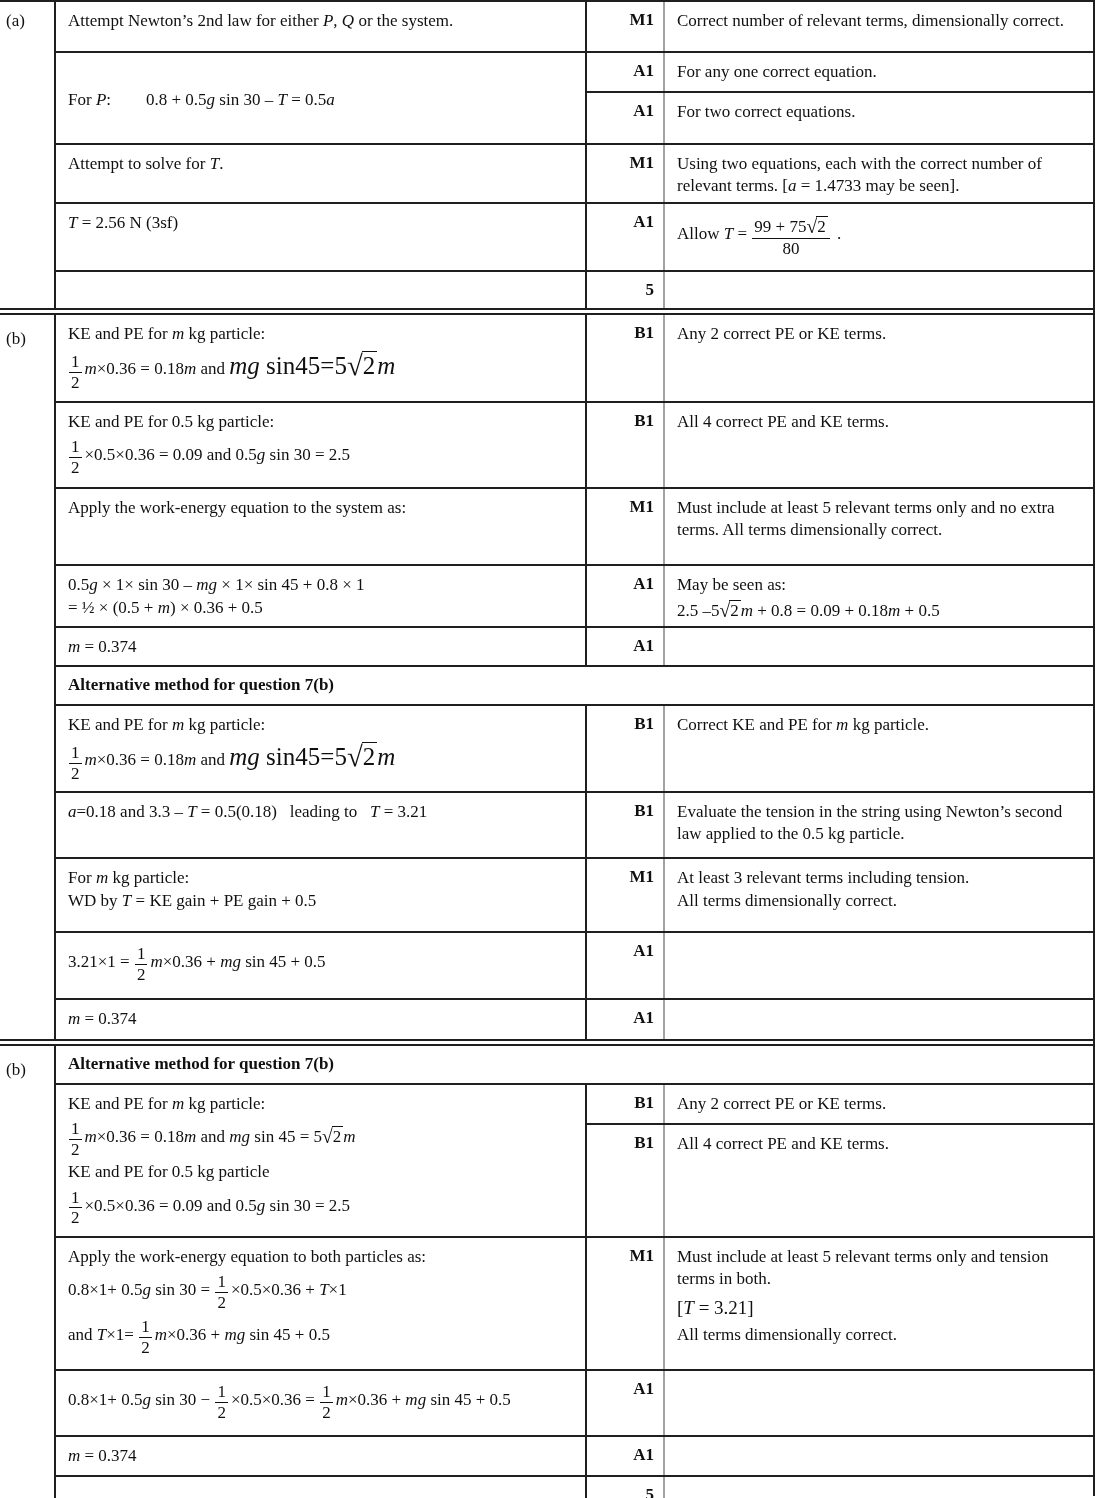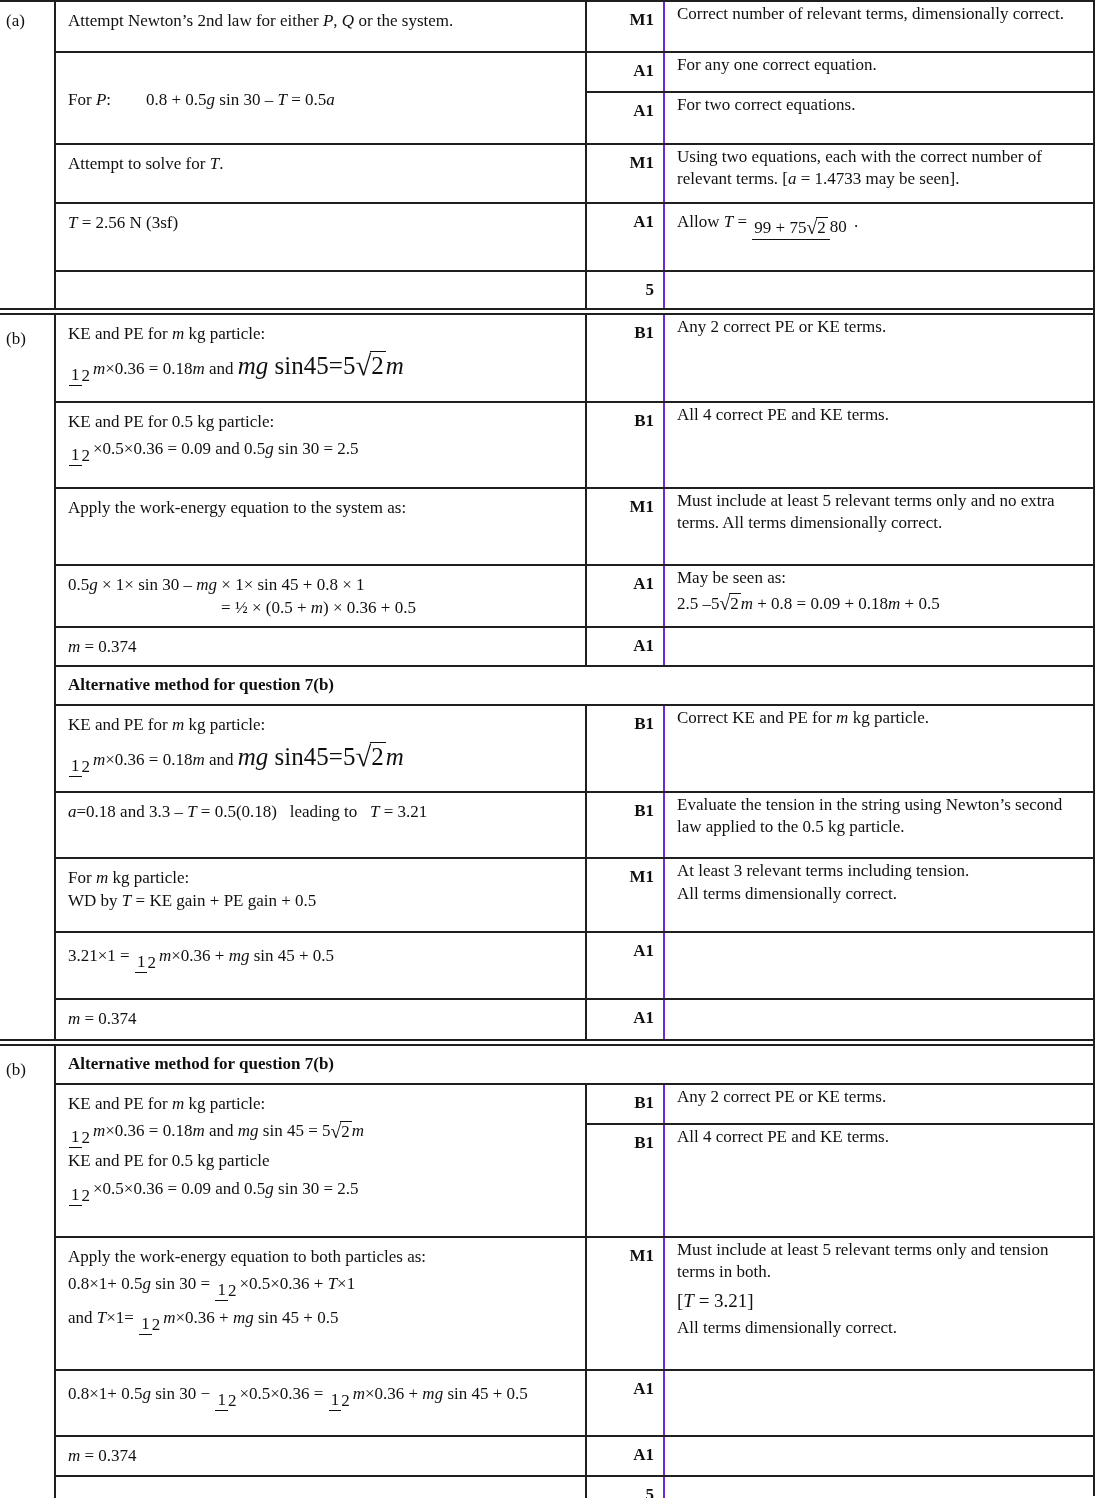--- a/index.html
+++ b/index.html
@@ -26,41 +26,41 @@
   .part.pad-more{padding-top:13px;}
   .body{flex:1;display:flex;flex-direction:column;min-width:0;}
   .row{display:flex;box-sizing:border-box;overflow:hidden;}
   .row + .row{border-top:2px solid #1f1f1f;}
   .cell{box-sizing:border-box;overflow:hidden;}
   .work{flex:0 0 529px;width:529px;padding:7px 10px 8px 12px;}
   .mark{
     flex:0 0 78px;width:78px;border-left:2px solid #1f1f1f;
     text-align:right;padding:7px 9px 0 0;font-weight:bold;
   }
-  .comment{flex:1;min-width:0;border-left:2px solid #6d28d9;padding:0 10px 0 12px;}
+  .comment{flex:1;min-width:0;border-left:2px solid #a3a3a3;padding:7px 10px 0 12px;}
   .right-split{flex:1;display:flex;flex-direction:column;min-width:0;}
   .sub{display:flex;box-sizing:border-box;overflow:hidden;}
   .sub + .sub{border-top:2px solid #1f1f1f;}
   .mark.total{display:flex;align-items:center;justify-content:flex-end;padding:0 9px 0 0;}
   .header-row{padding:7px 0 0 12px;font-weight:bold;}
   .drule{
     height:7px;box-sizing:border-box;width:1093px;
     border-top:2px solid #1f1f1f;border-bottom:2px solid #1f1f1f;
     background:#fff;
   }
   .brule{height:5px;background:#161616;width:1093px;}
   
   .ln{margin:1px 0;min-height:22px;}
-  .ln.right{text-align:center;padding-right:6px;}
+  .ln.right{text-align:left;padding-right:6px;}
   .ln.bk{font-size:19px;margin:4px 0;}
   .lbl{display:inline-block;min-width:78px;margin-top:28px;}
   .it{font-style:italic;}
   .fr{
-    display:inline-flex;flex-direction:row;text-align:right;
-    vertical-align:middle;line-height:1.05;margin:12px 3px 1px 1px;
+    display:inline-flex;flex-direction:column;text-align:center;
+    vertical-align:middle;line-height:1.05;margin:4px 3px 1px 1px;
   }
   .fn{border-bottom:1.6px solid #101010;padding:0 2px 1px;}
   .fd{padding-top:1px;}
   .sq{white-space:nowrap;}
   .sqs{font-size:1.15em;position:relative;top:1px;}
   .sqb{border-top:1.7px solid #101010;padding:0 2px 0 1px;margin-left:-1px;}
   .eqbig{font-size:25px;}
 </style>
 </head>
 <body>

